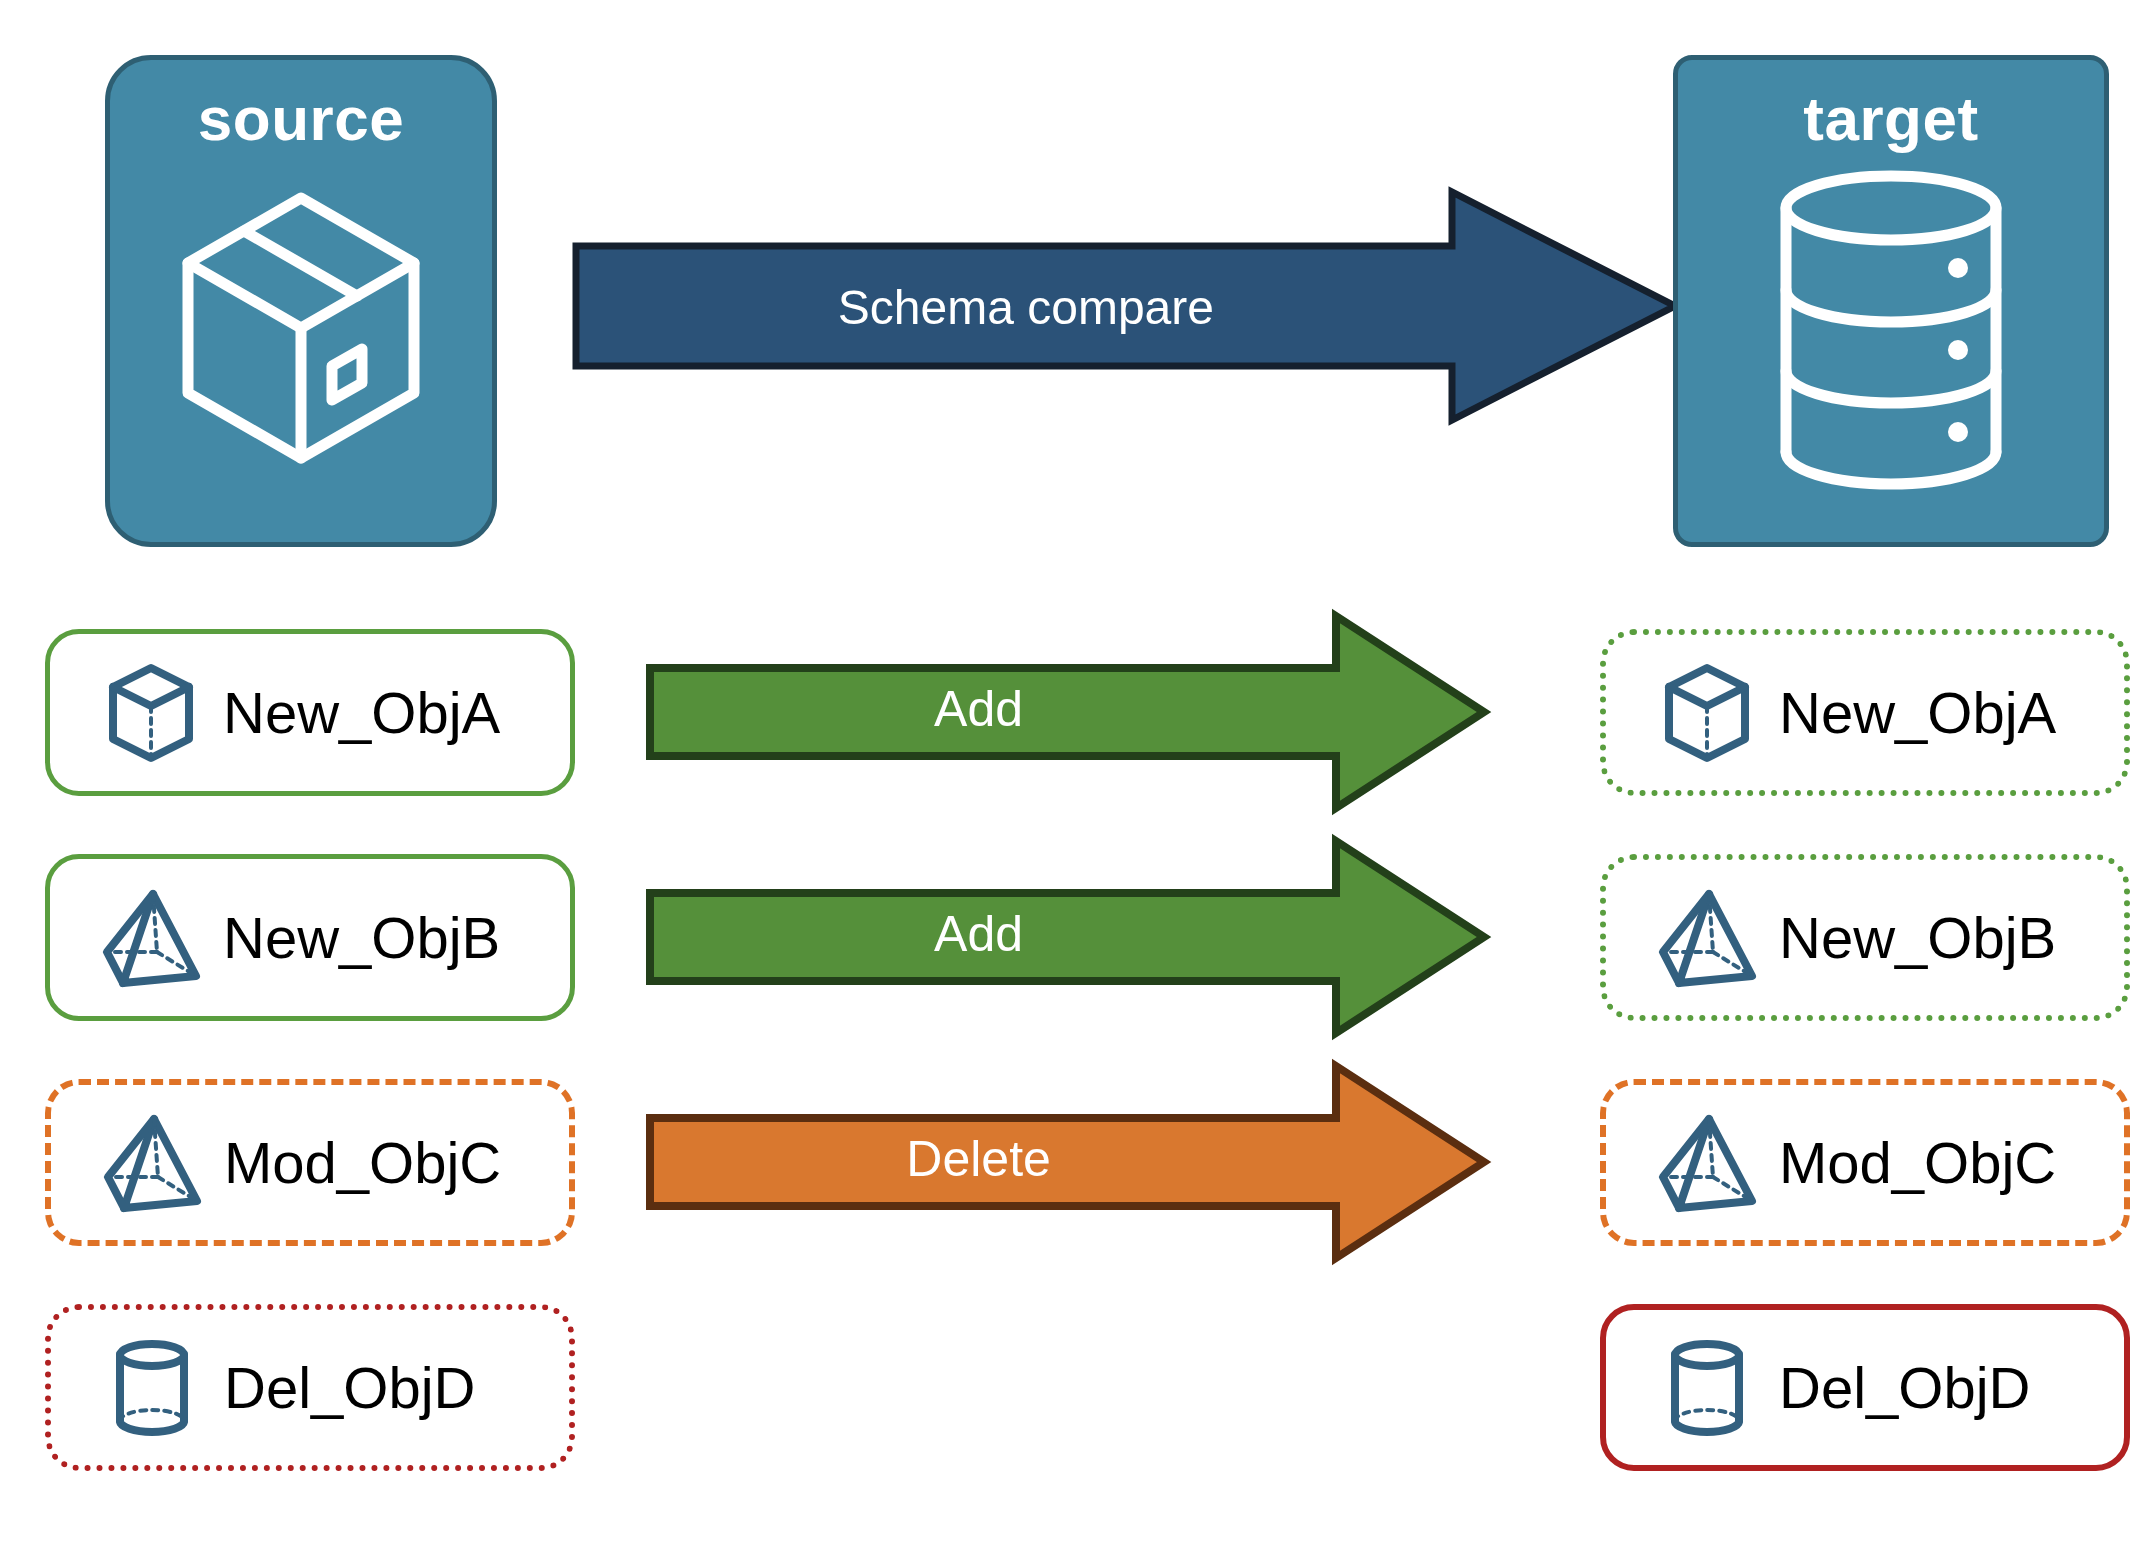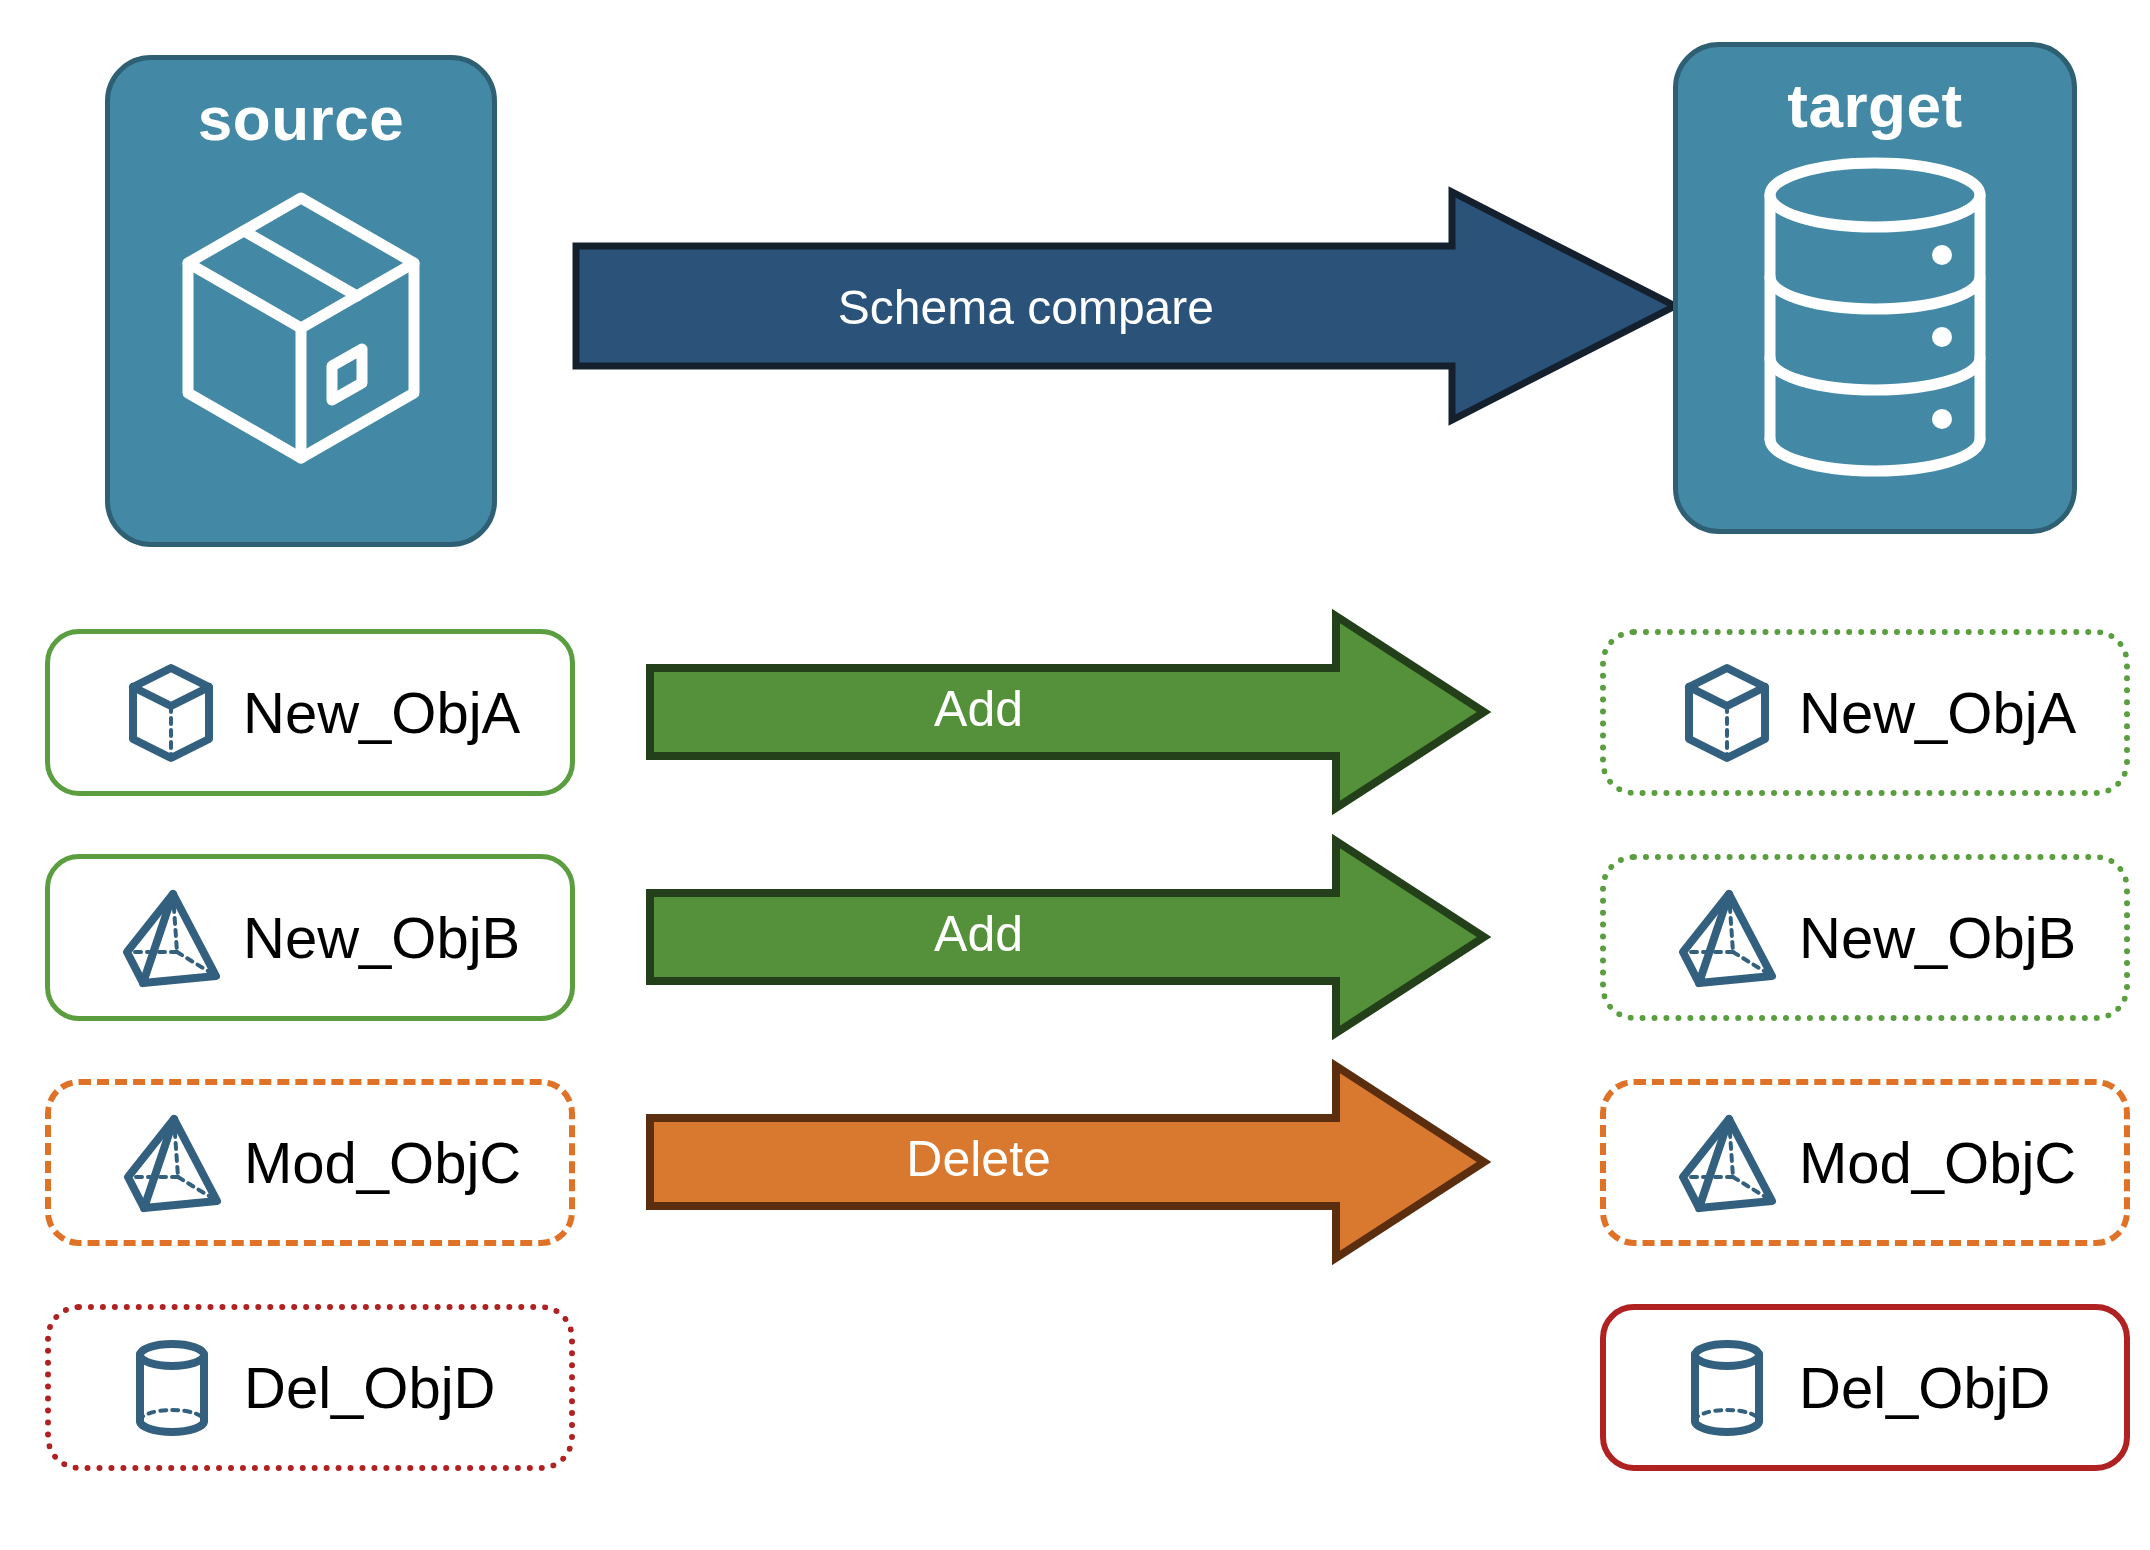--- a/index.html
+++ b/index.html
@@ -40,21 +40,21 @@
     letter-spacing: 0.5px;
     margin-top: 28px;
     line-height: 1;
     user-select: none;
   }
   .endpoint-icon {
     margin-top: 20px;
   }
 
   #source-panel { left: 105px; top: 55px; width: 392px; height: 492px; gap: 10px; }
-  #target-panel { left: 1673px; top: 42px; width: 404px; height: 492px; }
+  #target-panel { left: 1673px; top: 55px; width: 436px; height: 492px; border-radius: 19px; }
 
   
   #schema-arrow {
     position: absolute;
     left: 548px;
     top: 186px;
     width: 1107px;
     height: 240px;
     margin-left: 24px;
   }
@@ -89,21 +89,20 @@
 
   .obj-card {
     position: absolute;
     box-sizing: border-box;
     background: #ffffff;
     border-radius: 34px;
     display: flex;
     align-items: center;
     height: 167px;
     top: 17px;
-    padding-left: 20px;
   }
   .obj-card.left  { left: 45px;   width: 530px; }
   .obj-card.right { left: 1600px; width: 530px; }
 
   .obj-icon {
     flex: 0 0 auto;
     margin-left: 55px;
     margin-right: 26px;
     display: flex;
     align-items: center;

